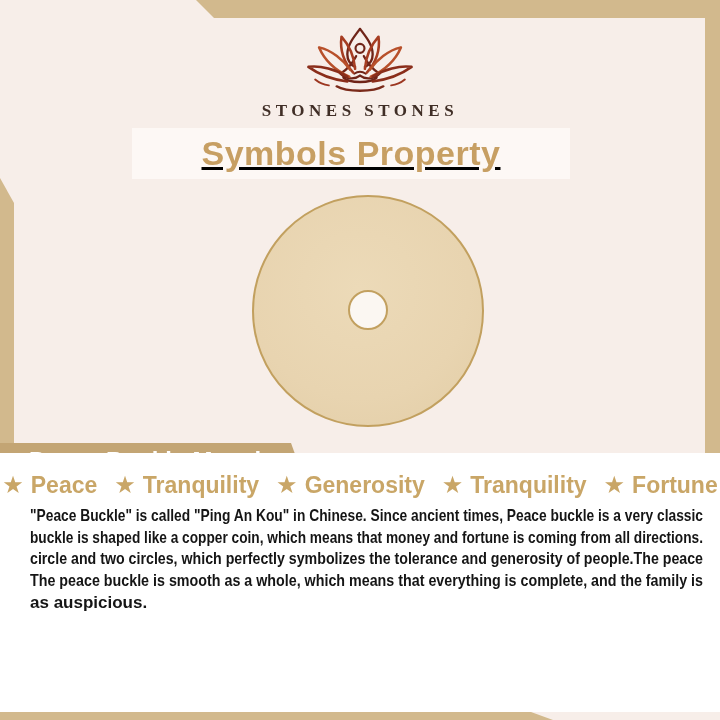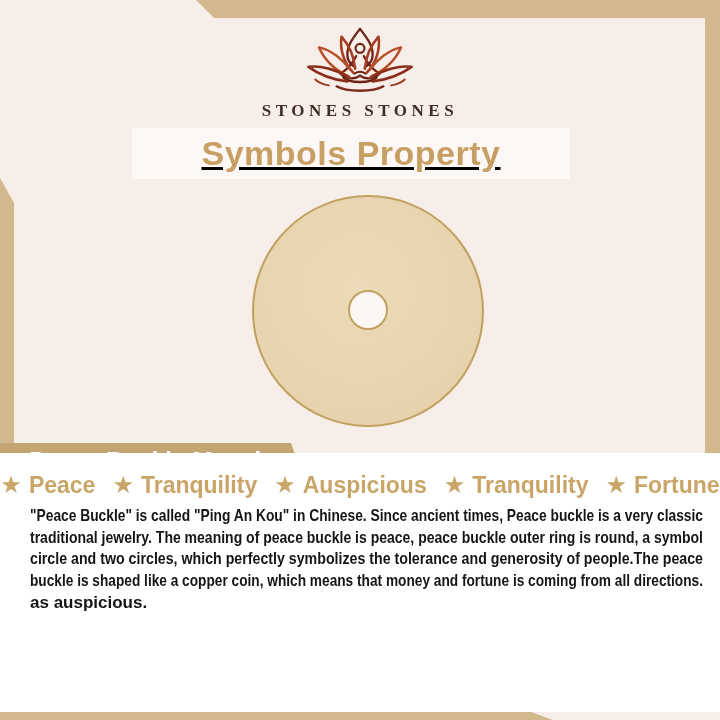--- a/index.html
+++ b/index.html
@@ -103,31 +103,31 @@
   <span class="star-item">
     <span class="star">★</span>
     <span>Peace</span>
   </span>
   <span class="star-item">
     <span class="star">★</span>
     <span>Tranquility</span>
   </span>
   <span class="star-item">
     <span class="star">★</span>
-    <span>Auspicious</span>
+    <span>Generosity</span>
   </span>
   <span class="star-item">
     <span class="star">★</span>
     <span>Tranquility</span>
   </span>
   <span class="star-item">
     <span class="star">★</span>
     <span>Fortune</span>
   </span>
 </div>
 
 <div class="abs para">
   <div class="row"><span class="line" style="transform: scaleX(0.810813);">"Peace Buckle" is called "Ping An Kou" in Chinese. Since ancient times, Peace buckle is a very classic</span></div>
-  <div class="row"><span class="line" style="transform: scaleX(0.823871);">traditional jewelry. The meaning of peace buckle is peace, peace buckle outer ring is round, a symbol</span></div>
+  <div class="row"><span class="line" style="transform: scaleX(0.804994);">buckle is shaped like a copper coin, which means that money and fortune is coming from all directions.</span></div>
   <div class="row"><span class="line" style="transform: scaleX(0.835117);">circle and two circles, which perfectly symbolizes the tolerance and generosity of people.The peace</span></div>
-  <div class="row"><span class="line" style="transform: scaleX(0.804994);">buckle is shaped like a copper coin, which means that money and fortune is coming from all directions.</span></div>
+  <div class="row"><span class="line" style="transform: scaleX(0.840069);">The peace buckle is smooth as a whole, which means that everything is complete, and the family is</span></div>
   <div class="row"><span class="line" style="transform: scaleX(1);">as auspicious.</span></div>
 </div>
 
 </body></html>

